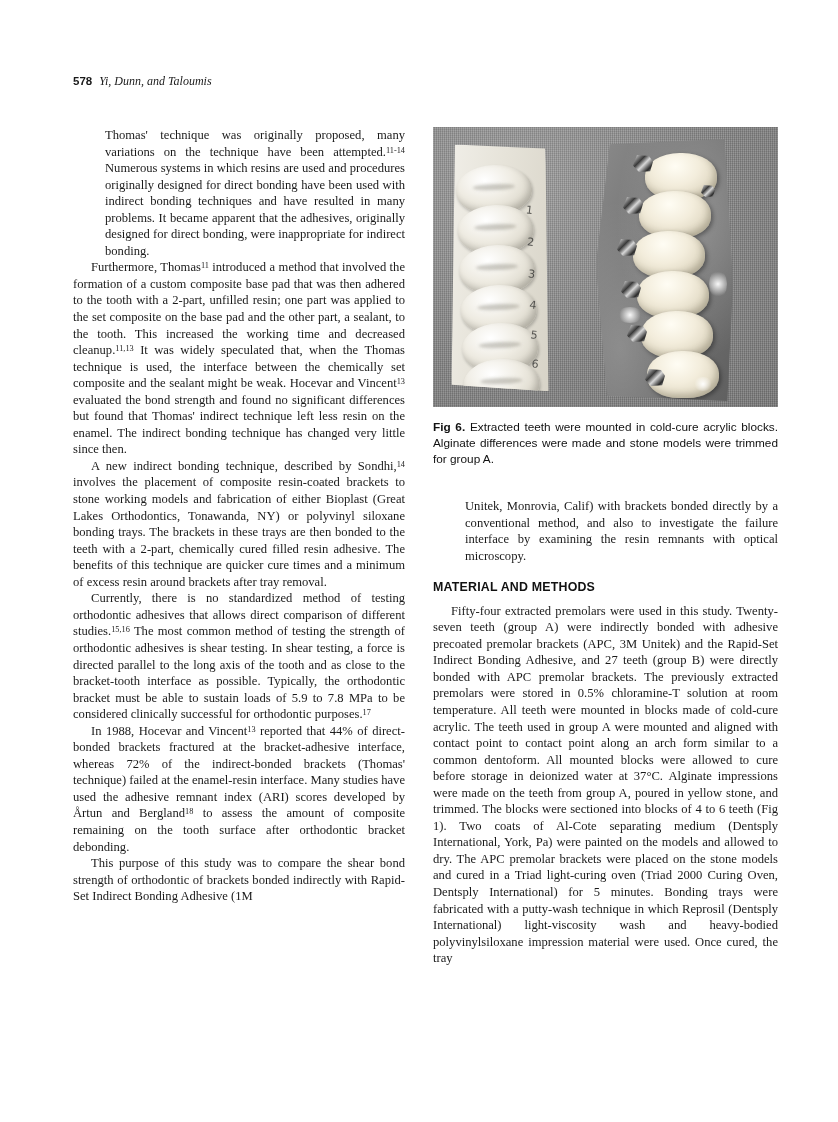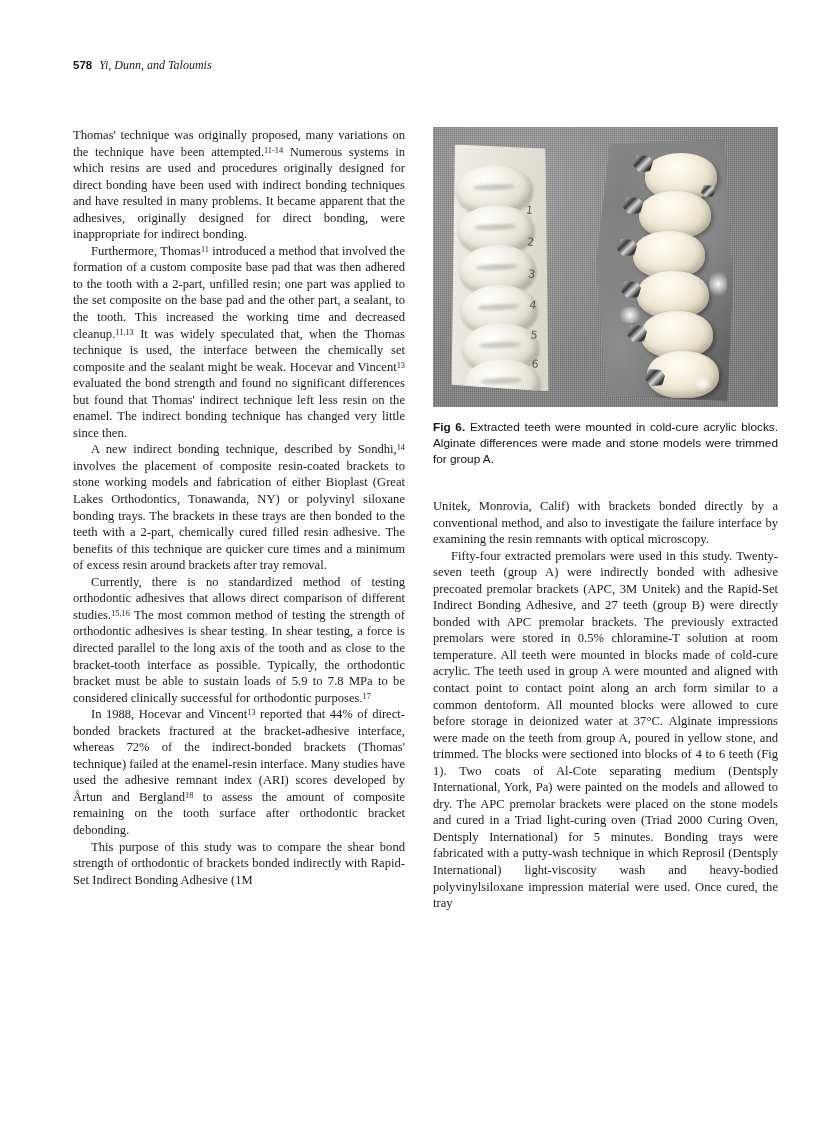--- a/index.html
+++ b/index.html
@@ -19,21 +19,21 @@
   .page {
     position: absolute;
     inset: 0;
     background: #ffffff;
   }
 
   
   .running-head {
     position: absolute;
     left: 73px;
-    top: 58px;
+    top: 74px;
     width: 692px;
     display: flex;
     justify-content: space-between;
     align-items: center;
   }
   .rh-left {
     font-size: 11.5px;
     line-height: 15px;
     white-space: nowrap;
   }
@@ -66,21 +66,21 @@
     text-justify: inter-word;
     hyphens: none;
   }
   .col-left  { left: 73px; }
   .col-right { left: 433px; top: 498px; width: 345px; }
 
   .col p {
     margin: 0;
     text-indent: 18px;
   }
-  .col p.noindent { text-indent: 0; }
+  .col p.noindent { text-indent: 0; margin-left: 32px; }
 
   sup {
     font-size: 0.66em;
     vertical-align: 0.42em;
     line-height: 0;
   }
 
   
   .figure {
     position: absolute;
@@ -308,16 +308,17 @@
       </div>
     </div>
 
     <div class="fig-caption">
       <span class="fig-label">Fig 6.</span><span> Extracted teeth were mounted in cold-cure acrylic blocks. Alginate differences were made and stone models were trimmed for group A.</span>
     </div>
   </div>
 
   <div class="col col-right">
     <p class="noindent">Unitek, Monrovia, Calif) with brackets bonded directly by a conventional method, and also to investigate the failure interface by examining the resin remnants with optical microscopy.</p>
+    <div class="section-head">MATERIAL AND METHODS</div>
     <p>Fifty-four extracted premolars were used in this study. Twenty-seven teeth (group A) were indirectly bonded with adhesive precoated premolar brackets (APC, 3M Unitek) and the Rapid-Set Indirect Bonding Adhesive, and 27 teeth (group B) were directly bonded with APC premolar brackets. The previously extracted premolars were stored in 0.5% chloramine-T solution at room temperature. All teeth were mounted in blocks made of cold-cure acrylic. The teeth used in group A were mounted and aligned with contact point to contact point along an arch form similar to a common dentoform. All mounted blocks were allowed to cure before storage in deionized water at 37°C. Alginate impressions were made on the teeth from group A, poured in yellow stone, and trimmed. The blocks were sectioned into blocks of 4 to 6 teeth (Fig 1). Two coats of Al-Cote separating medium (Dentsply International, York, Pa) were painted on the models and allowed to dry. The APC premolar brackets were placed on the stone models and cured in a Triad light-curing oven (Triad 2000 Curing Oven, Dentsply International) for 5 minutes. Bonding trays were fabricated with a putty-wash technique in which Reprosil (Dentsply International) light-viscosity wash and heavy-bodied polyvinylsiloxane impression material were used. Once cured, the tray</p>
   </div>
 
 </div>
 
 </body></html>

